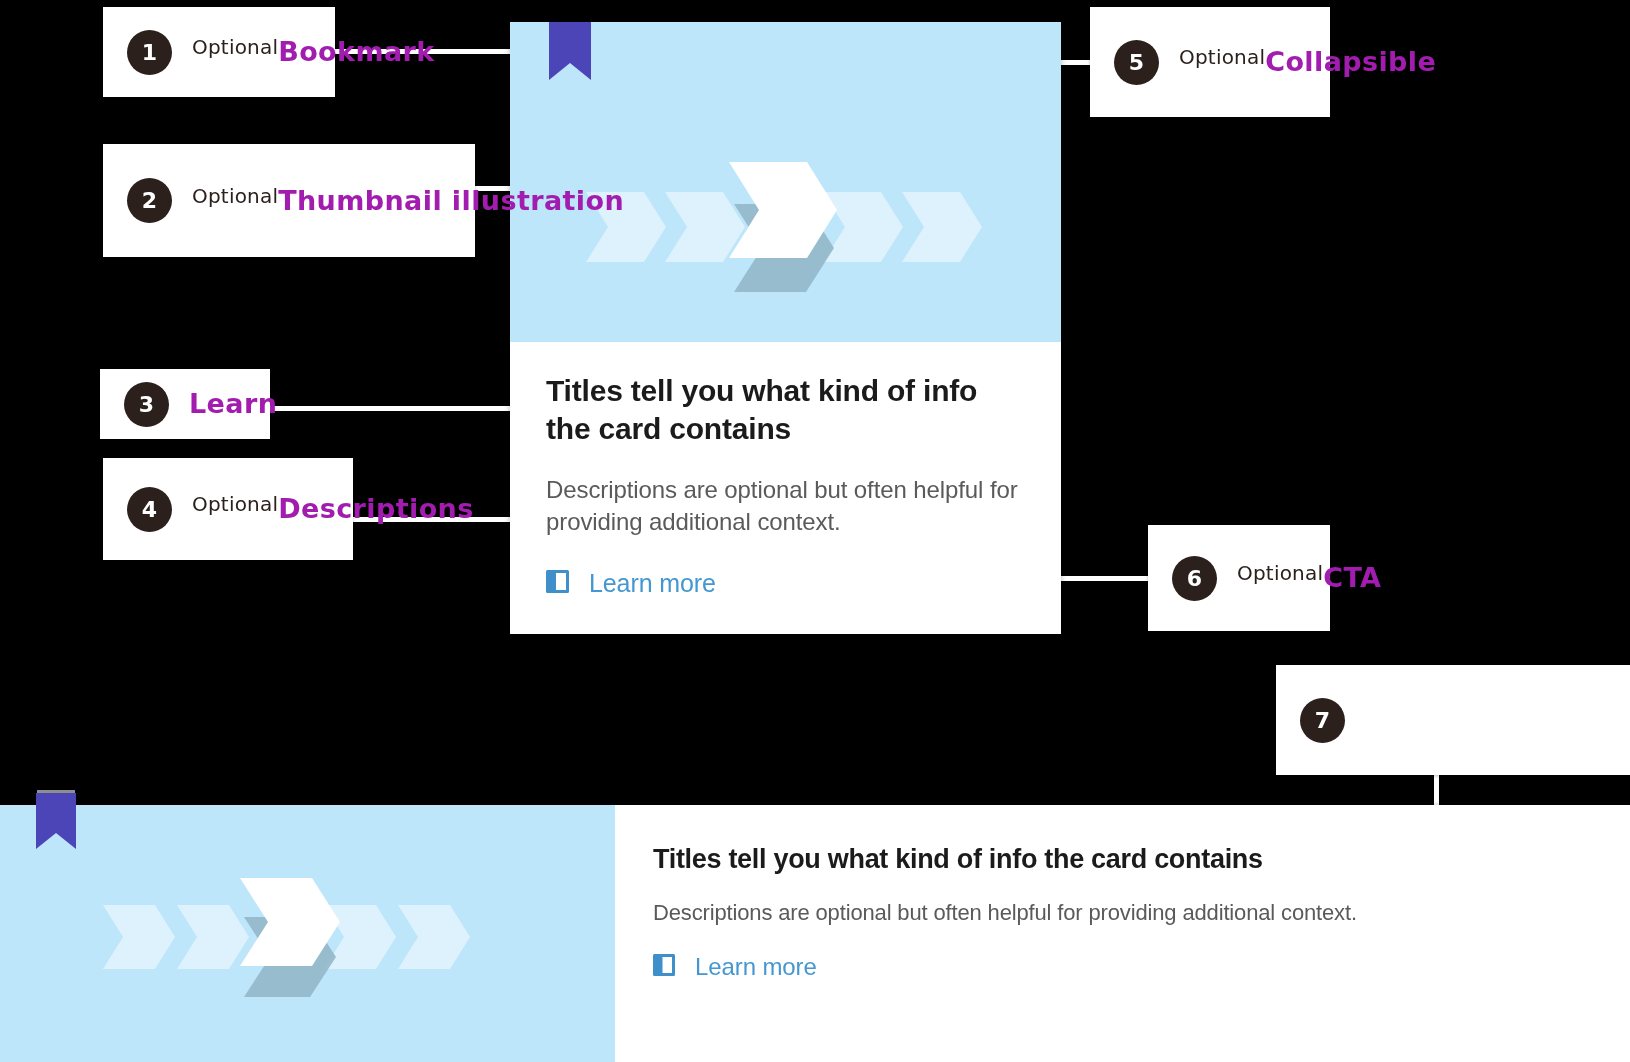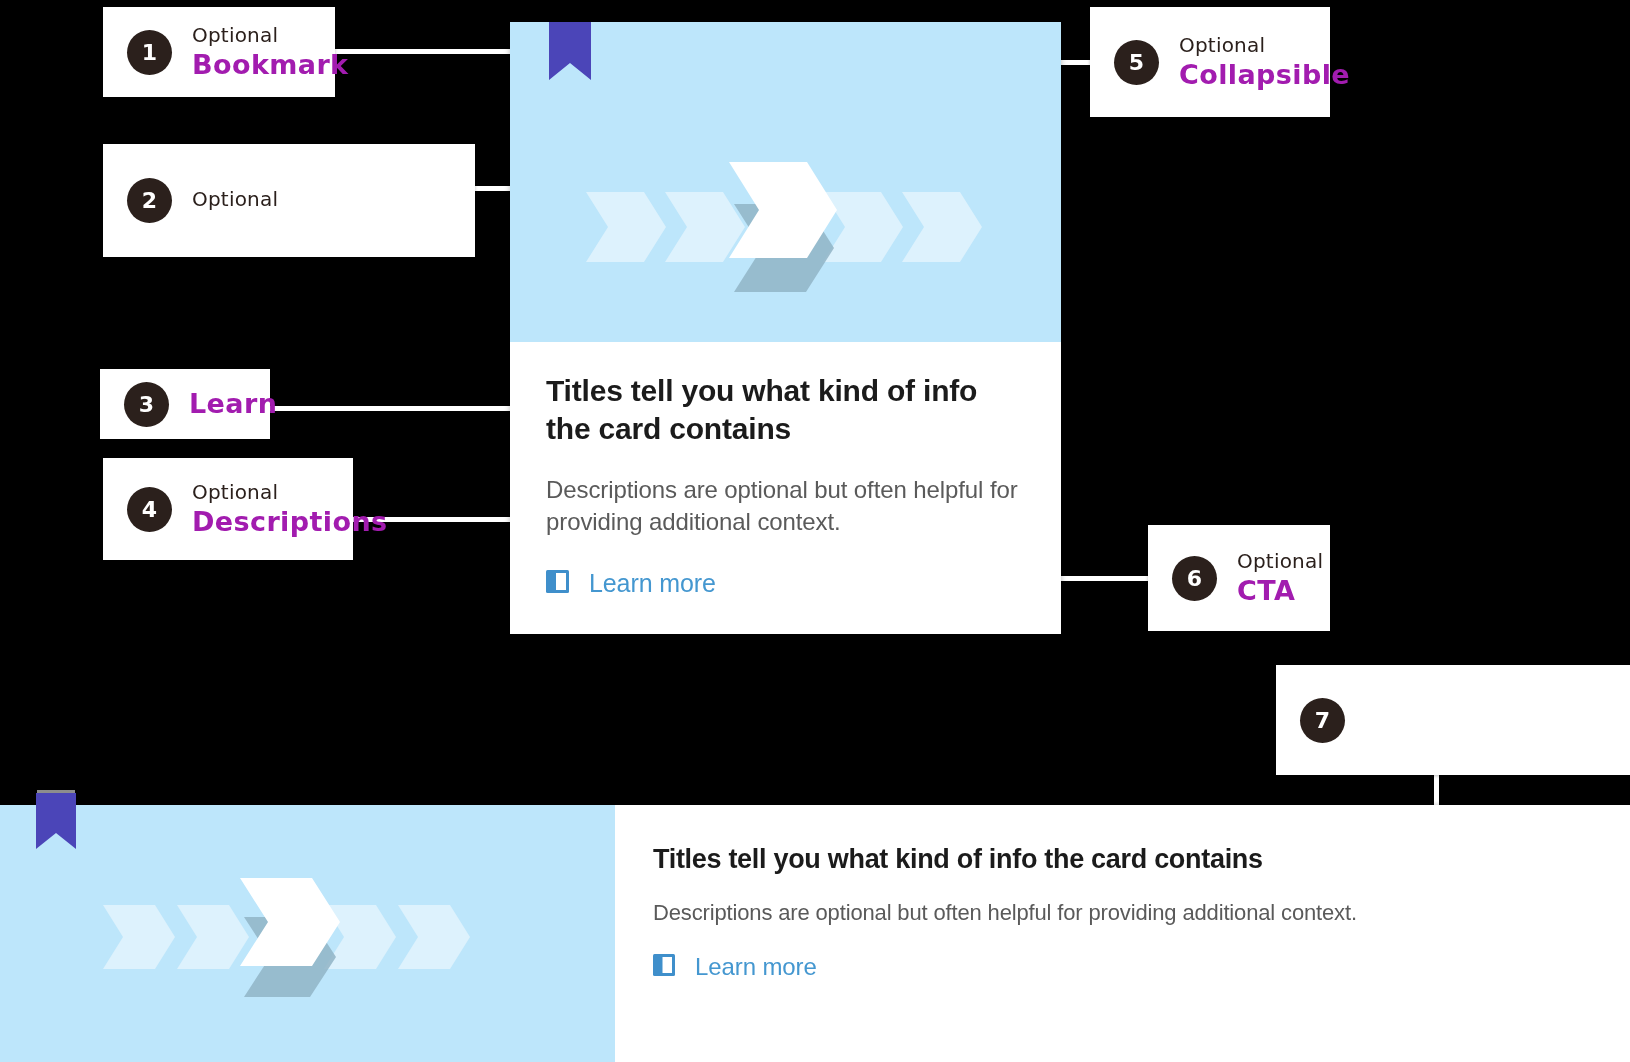--- a/index.html
+++ b/index.html
@@ -52,21 +52,20 @@
     align-items: center;
     justify-content: center;
     font-family: "DejaVu Sans", sans-serif;
     font-size: 22px;
     font-weight: 700;
     letter-spacing: 0;
   }
   .callout .labels {
     margin-left: 20px;
     display: flex;
-    flex-direction: column;
     justify-content: center;
     line-height: 1.15;
   }
   .callout .opt {
     font-family: "DejaVu Sans", sans-serif;
     font-size: 20px;
     color: #2b201c;
     letter-spacing: 0.2px;
     white-space: nowrap;
     margin-bottom: 2px;
@@ -289,20 +288,21 @@
     <div class="labels">
       <span class="opt">Optional</span>
       <span class="ttl">Bookmark</span>
     </div>
   </div>
 
   <div class="callout" id="callout-2">
     <div class="num">2</div>
     <div class="labels">
       <span class="opt">Optional</span>
+      <span class="ttl">Thumbnail illustration</span>
     </div>
   </div>
 
   <div class="callout single" id="callout-3">
     <div class="num">3</div>
     <div class="labels">
       <span class="ttl">Learn</span>
     </div>
   </div>
 

